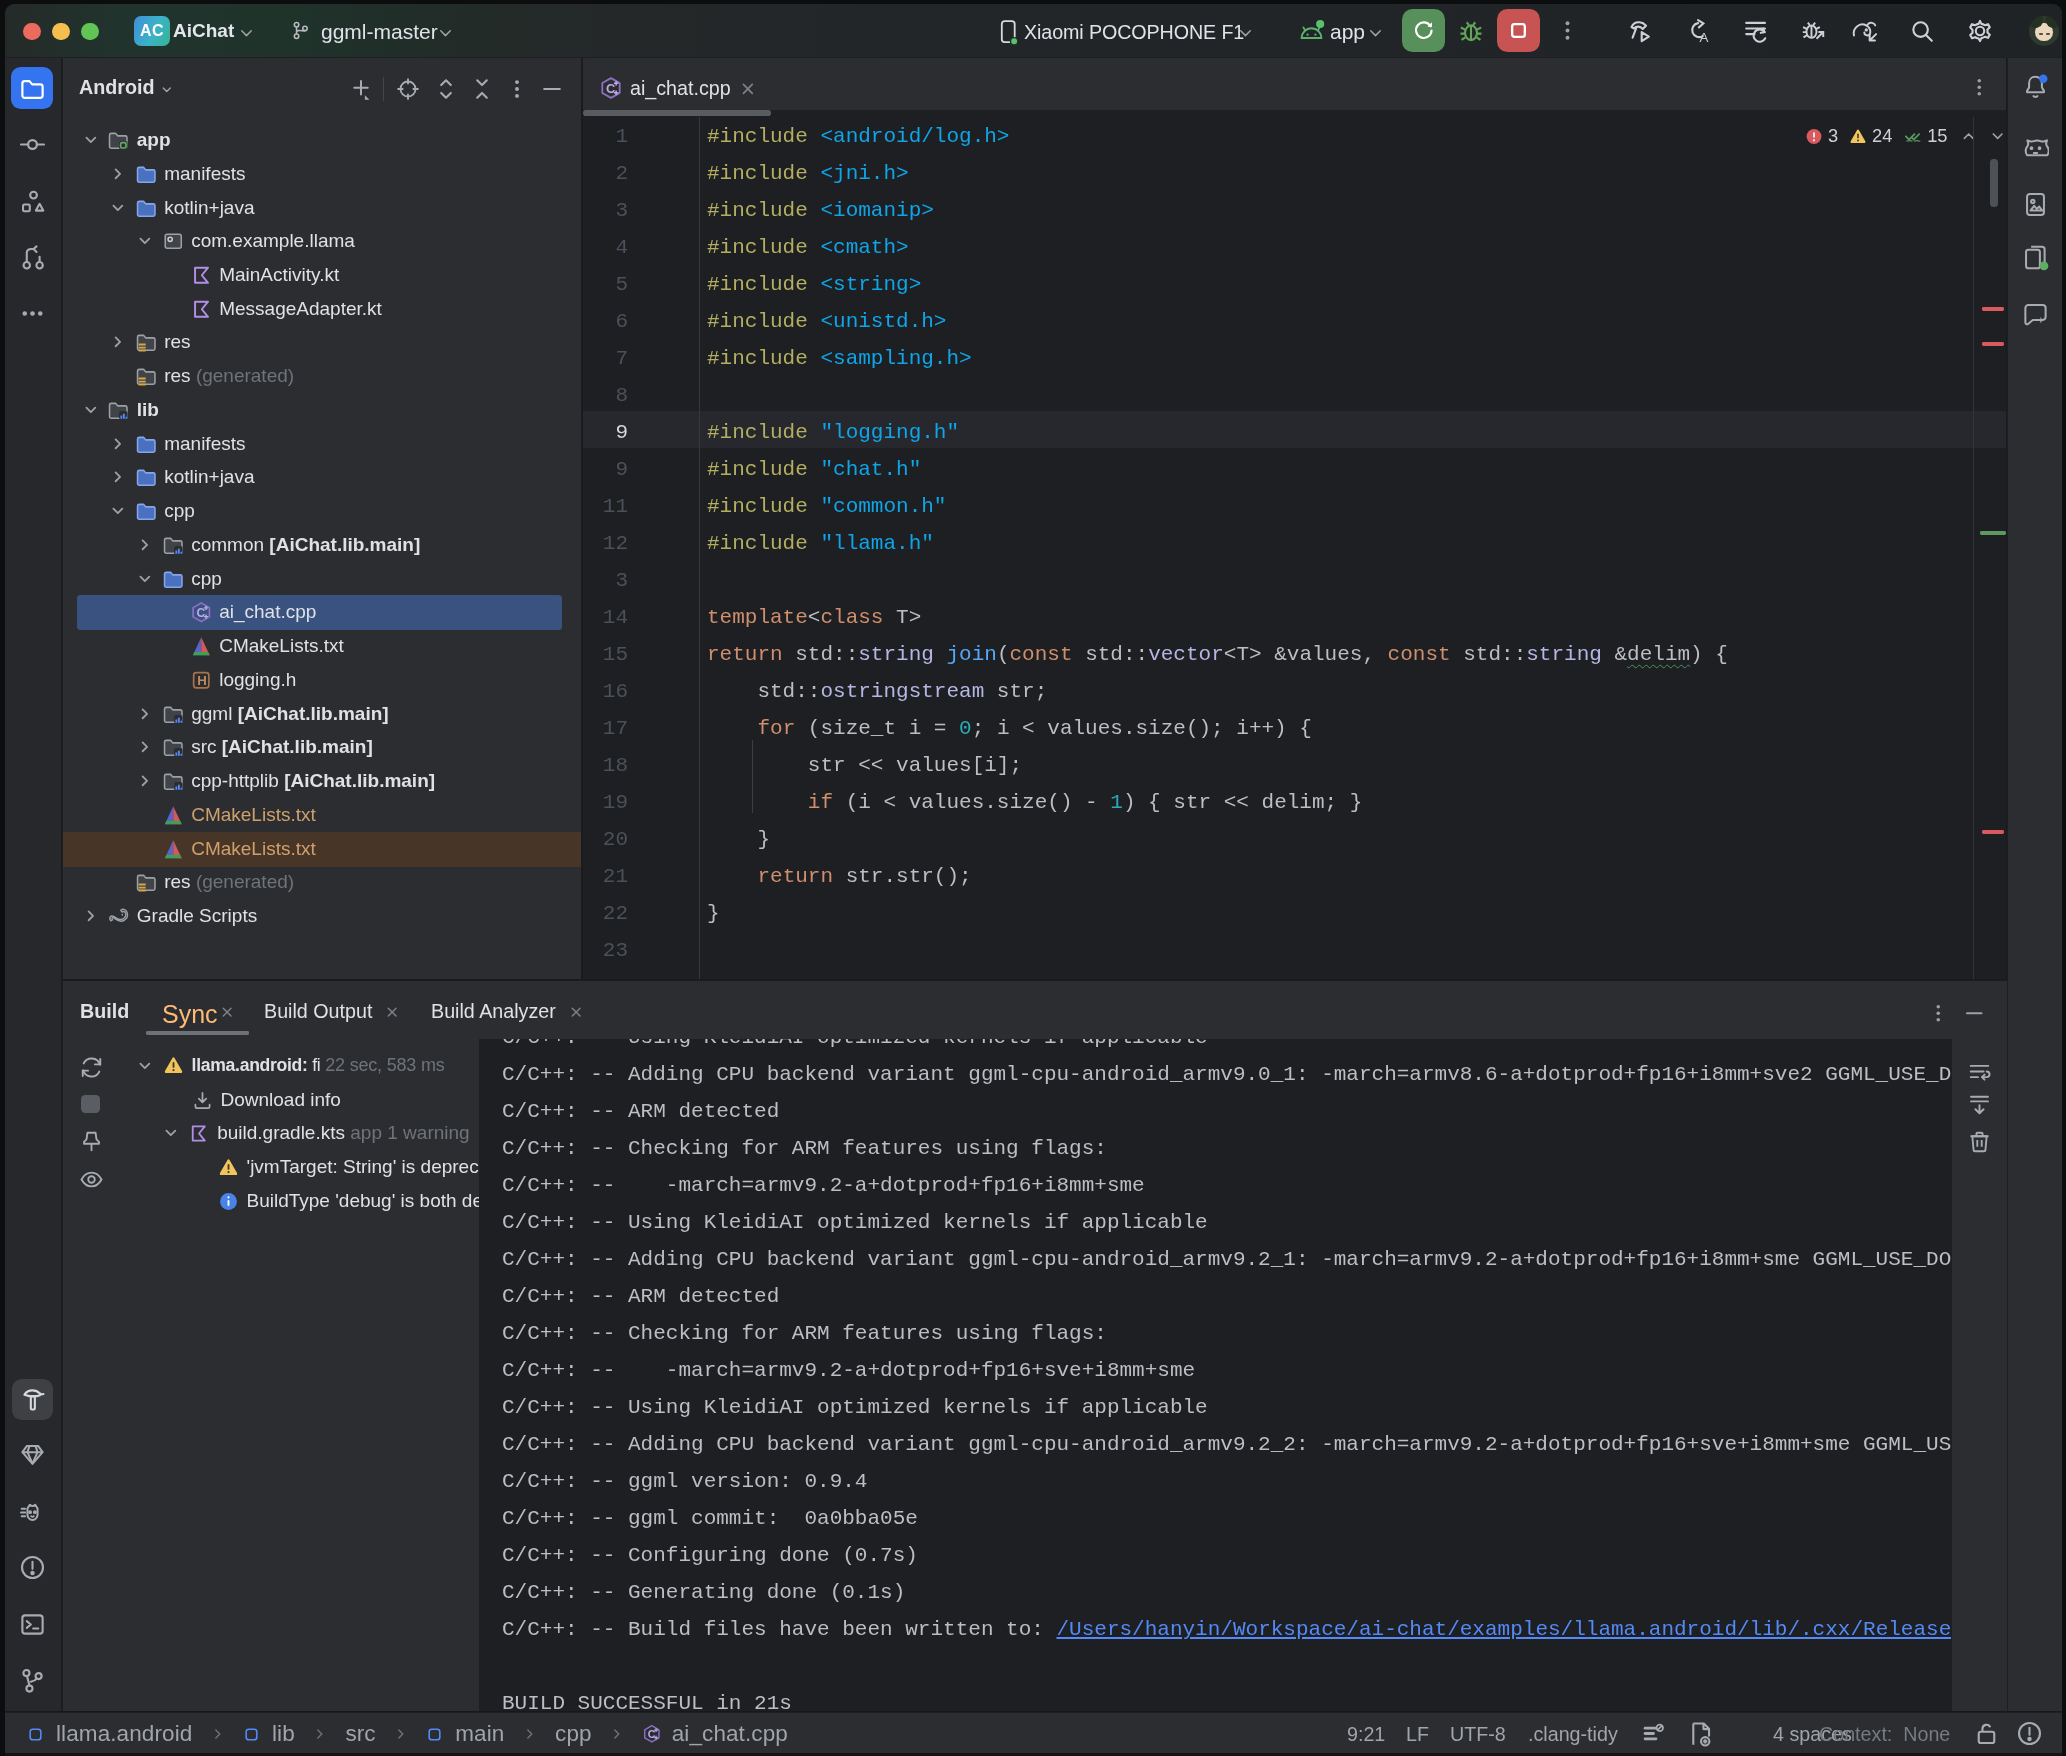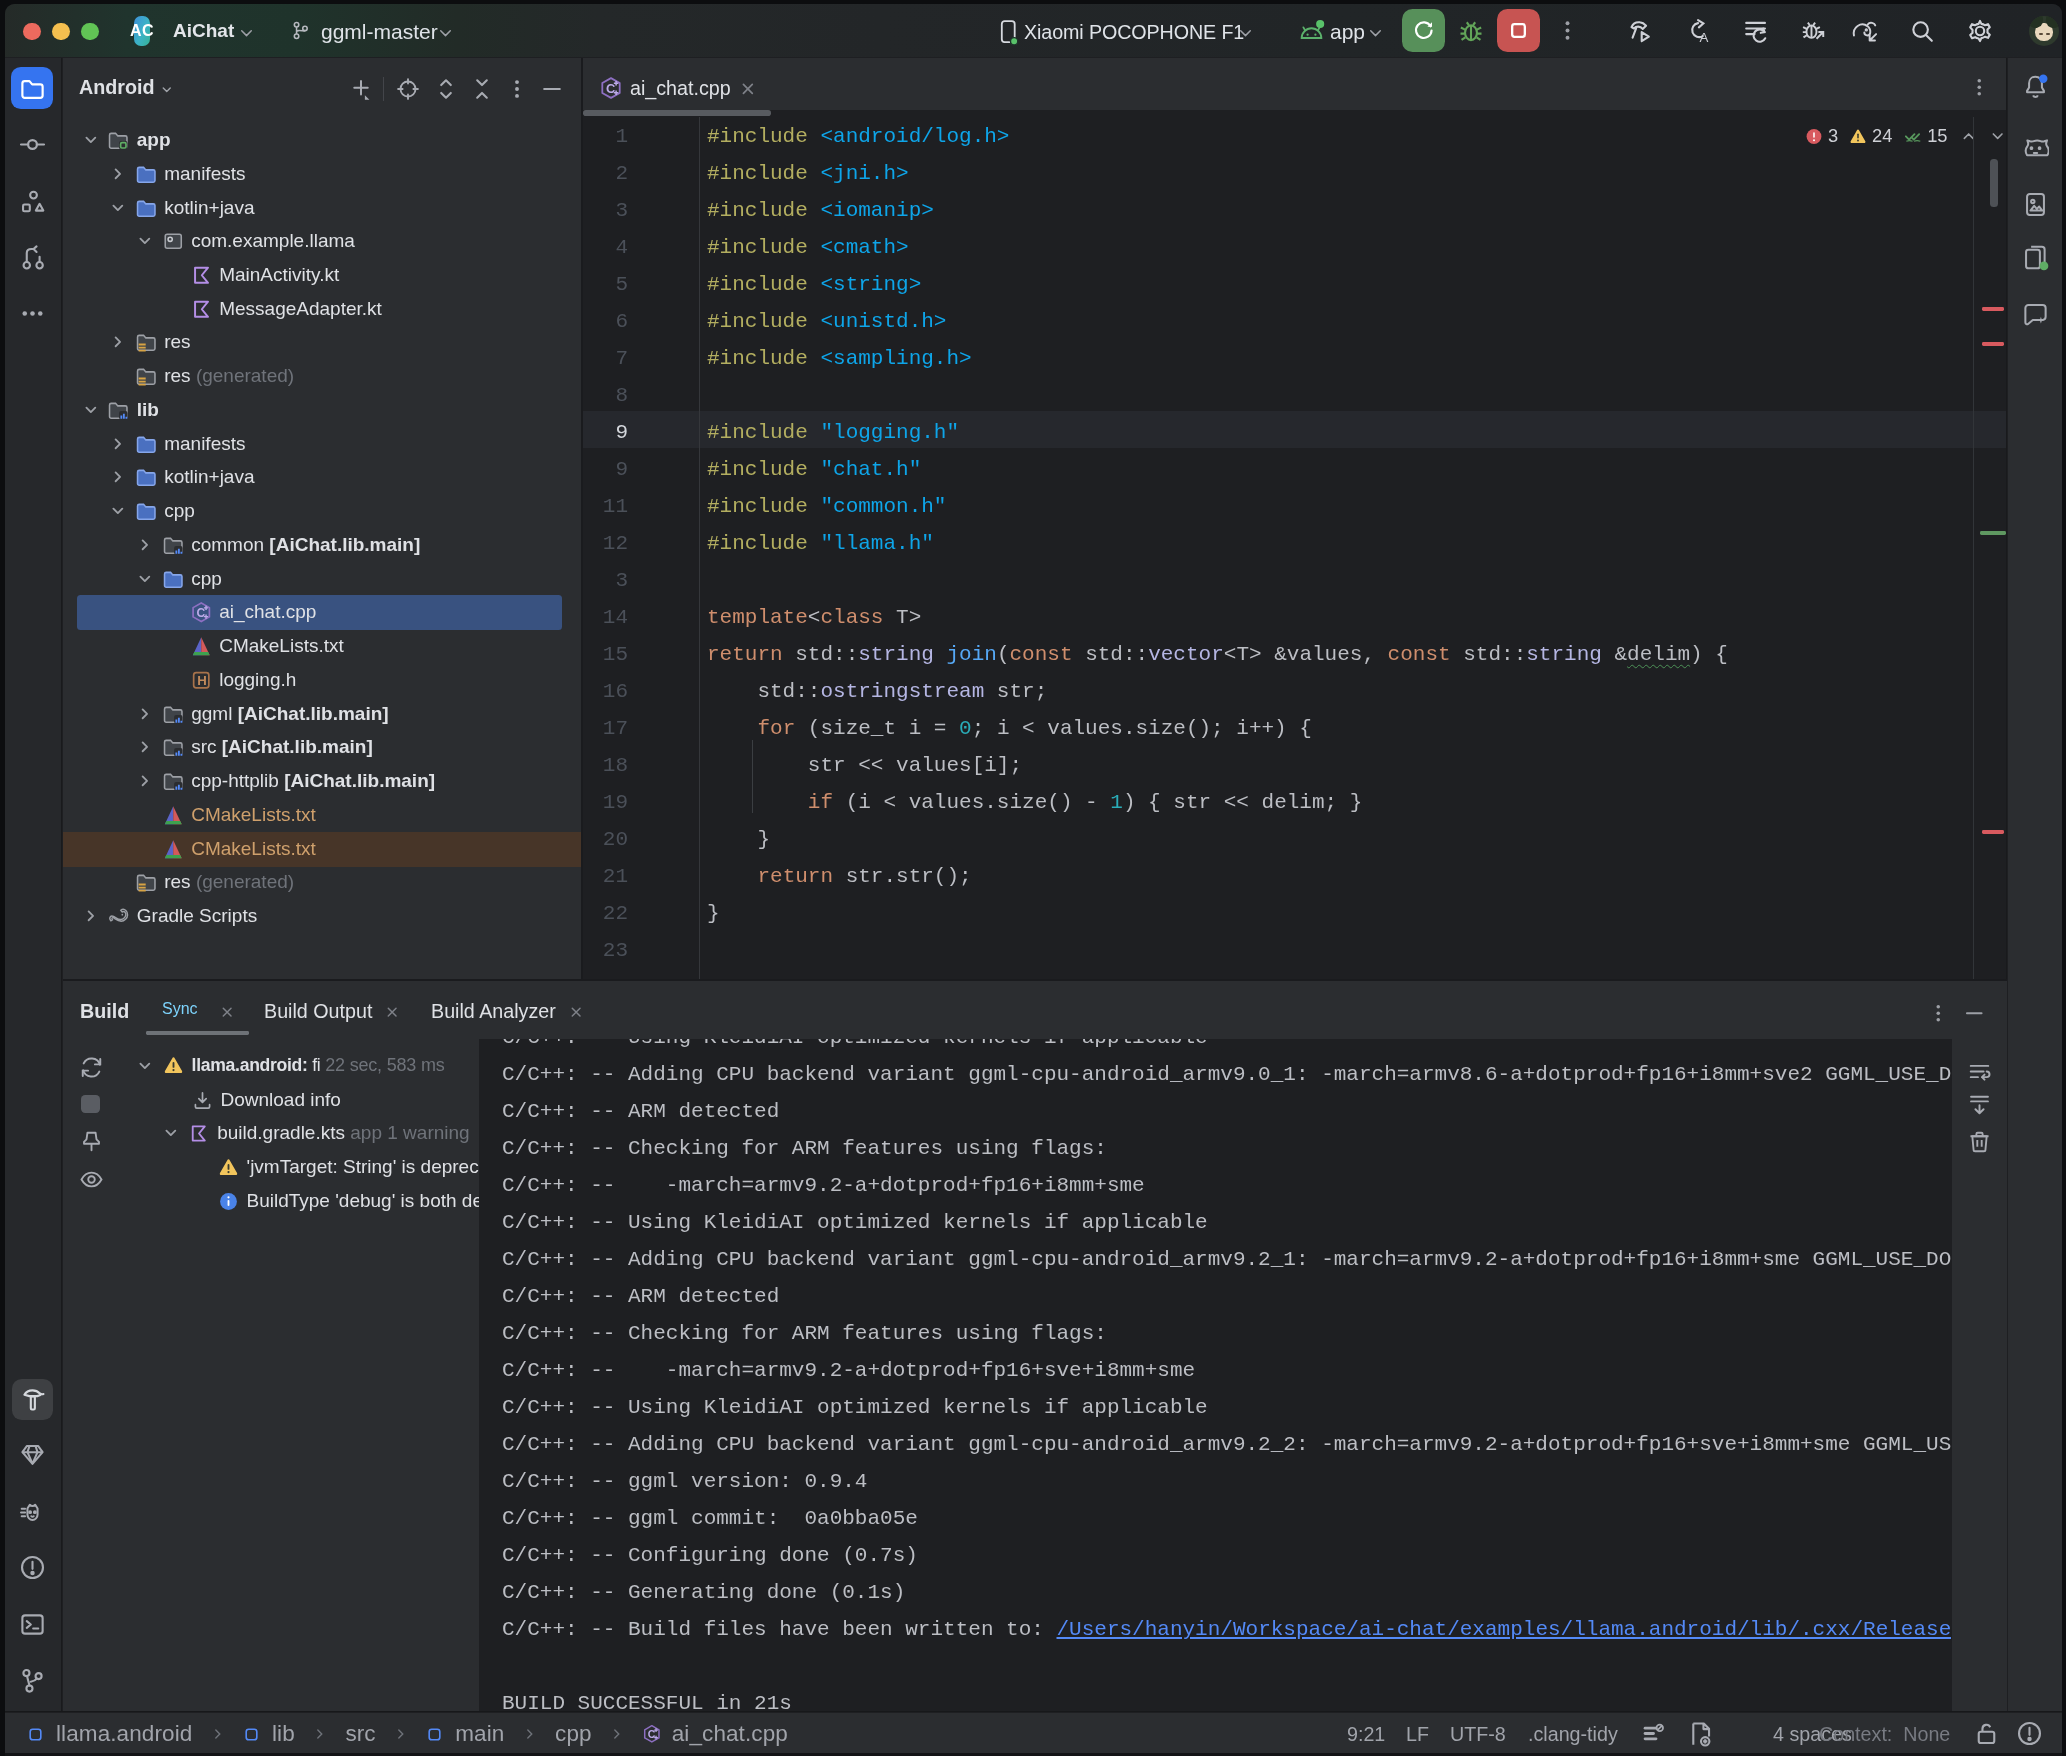--- a/index.html
+++ b/index.html
@@ -31,21 +31,21 @@
 </head>
 <body>
 <div id="win">
     <div id="pg">
 <div class="a" style="left:0;top:4.2px;width:2066px;height:53px;background:linear-gradient(90deg,#252a28 0px,#20342d 127px,#1f332b 295px,#222b27 457px,#242829 598px,#232628 879px,#212527 1336px,#202326 2066px)"></div>
 
 <div class="a" style="left:23px;top:22.5px;width:17.6px;height:17.6px;border-radius:50%;background:#ec6a5e"></div>
 <div class="a" style="left:52px;top:22.5px;width:17.6px;height:17.6px;border-radius:50%;background:#f5bf4f"></div>
 <div class="a" style="left:81px;top:22.5px;width:17.6px;height:17.6px;border-radius:50%;background:#61c455"></div>
 
-<div class="a" style="left:134px;top:16px;width:16px;height:29.5px;border-radius:7px;background:linear-gradient(115deg,#3e8fd8 0%,#3cb3c6 55%,#36b295 100%);color:#fff;font-size:16px;font-weight:bold;display:flex;align-items:center;justify-content:center;letter-spacing:0.4px">AC</div>
+<div class="a" style="left:134px;top:16px;width:36px;height:29.5px;border-radius:7px;background:linear-gradient(115deg,#3e8fd8 0%,#3cb3c6 55%,#36b295 100%);color:#fff;font-size:16px;font-weight:bold;display:flex;align-items:center;justify-content:center;letter-spacing:0.4px">AC</div>
 <div class="a" style="left:173px;top:20.4px;font-size:19px;font-weight:600;color:#e3e6ea">AiChat</div>
 <svg class="a" style="left:238px;top:25px" width="17" height="17" viewBox="0 0 16 16">
         <path d="M3.5 5.5 8 10l4.5-4.5" fill="none" stroke="#9da0a6" stroke-width="1.4" stroke-linecap="round" stroke-linejoin="round"></path>
       </svg>
 
 <svg class="a" style="left:290px;top:20.4px" width="21" height="21" viewBox="0 0 16 16">
         <g fill="none" stroke="#b6b9bf" stroke-width="1.2">
           <circle cx="5" cy="3.6" r="1.7"></circle>
           <circle cx="11.4" cy="6.4" r="1.7"></circle>
           <circle cx="5" cy="12.4" r="1.7"></circle>
@@ -598,21 +598,21 @@
         <circle cx="13" cy="13" r="2.6" fill="#5fad65"></circle>
       </svg>
 <svg class="a" style="left:2022px;top:301px" width="27" height="27" viewBox="0 0 16 16">
         <path d="M2 4.2c0-1 .8-1.8 1.8-1.8h8.4c1 0 1.8.8 1.8 1.8v5.2c0 1-.8 1.8-1.8 1.8H6.4L3.6 13.6c-.7.5-1.6 0-1.6-.8z" fill="none" stroke="#a8abb2" stroke-width="1.2" stroke-linejoin="round"></path>
         <path d="M11.2 9.4l.5 1.5 1.5.5-1.5.5-.5 1.5-.5-1.5-1.5-.5 1.5-.5z" fill="#a8abb2"></path>
       </svg>
 
 <div class="a" style="left:63px;top:979px;width:1944px;height:2.1px;background:#1a1b1e"></div>
 <div class="a" style="left:63px;top:981px;width:1944px;height:58px;background:#2b2d30"></div>
 <div class="a" style="left:80px;top:1000px;font-size:19.7px;font-weight:bold;color:#dfe1e5">Build</div>
-<div class="a" style="left:162px;top:1000px;font-size:16px;color:#7dd3fc">Sync</div>
+<div class="a" style="left:162px;top:1000px;font-size:25px;color:#fdba74">Sync</div>
 <svg class="a" style="left:218px;top:1003px" width="18.3" height="18.3" viewBox="0 0 16 16">
         <path d="M4.6 4.6 11.4 11.4M11.4 4.6 4.6 11.4" stroke="#7e8188" stroke-width="1.3" stroke-linecap="round"></path>
       </svg>
 <div class="a" style="left:146px;top:1031px;width:103px;height:3.5px;border-radius:1.4px;background:#6e7277"></div>
 <div class="a" style="left:264px;top:1000px;font-size:19.7px;color:#dfe1e5">Build Output</div>
 <svg class="a" style="left:383px;top:1003px" width="18.3" height="18.3" viewBox="0 0 16 16">
         <path d="M4.6 4.6 11.4 11.4M11.4 4.6 4.6 11.4" stroke="#7e8188" stroke-width="1.3" stroke-linecap="round"></path>
       </svg>
 <div class="a" style="left:431px;top:1000px;font-size:19.7px;color:#dfe1e5">Build Analyzer</div>
 <svg class="a" style="left:567px;top:1003px" width="18.3" height="18.3" viewBox="0 0 16 16">

